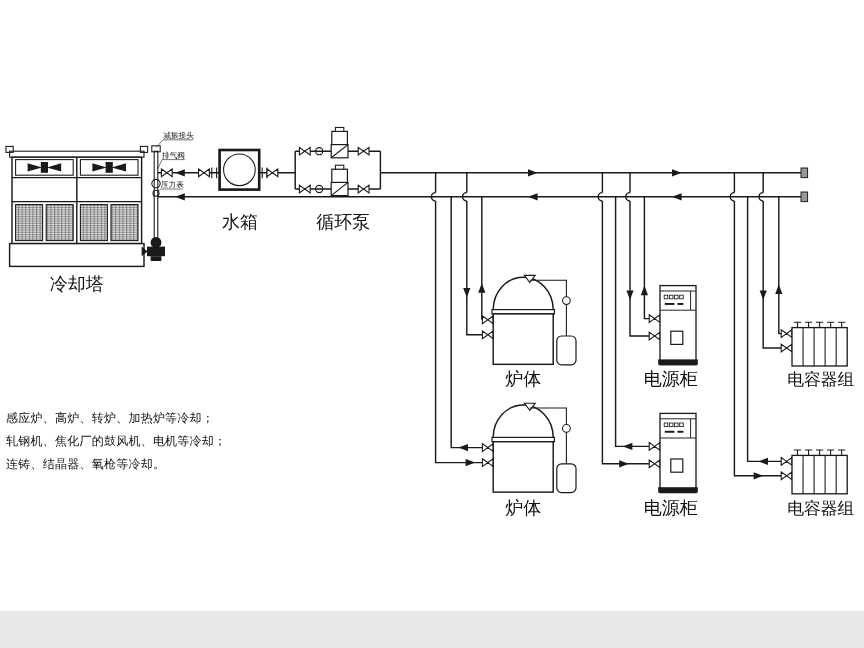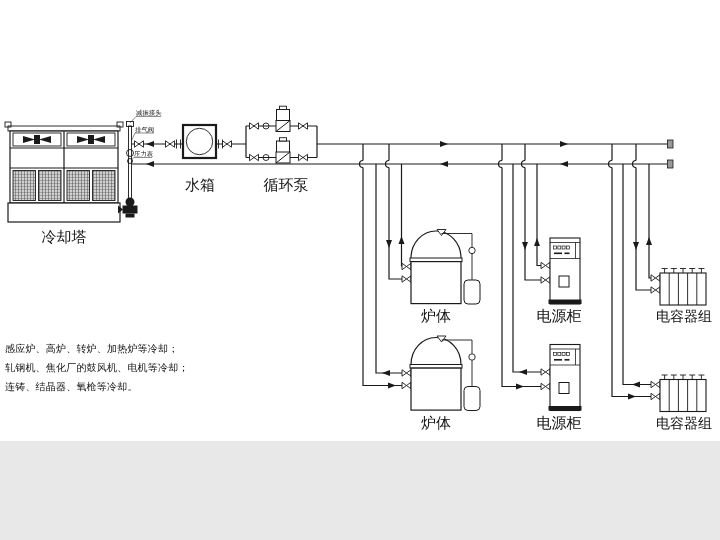--- a/index.html
+++ b/index.html
@@ -1,16 +1,16 @@
 <!DOCTYPE html>
 <html><head>
 <meta charset="utf-8">
 <style>
   html,body{margin:0;padding:0;background:#e8e8e8;}
-  .stage{position:relative;width:720px;height:441px;background:#ffffff;overflow:hidden;
+  .stage{position:relative;width:720px;height:509px;background:#ffffff;overflow:hidden;
          font-family:"DejaVu Sans",sans-serif;}
   svg{position:absolute;left:0;top:0;}
   svg *{vector-effect:none;}
   .pipe{stroke:#1a1a1a;stroke-width:1.2;fill:none;}
   .thin{stroke:#1a1a1a;stroke-width:0.9;fill:none;}
   .thick{stroke:#1a1a1a;stroke-width:2.2;fill:none;}
   .fillb{fill:#1a1a1a;stroke:none;}
   .lbl{fill:#111111;font-size:15px;text-anchor:middle;}
   .lbl-s{fill:#111111;font-size:14px;text-anchor:middle;}
   .lbl-tiny{fill:#111111;font-size:6.4px;text-anchor:start;}

